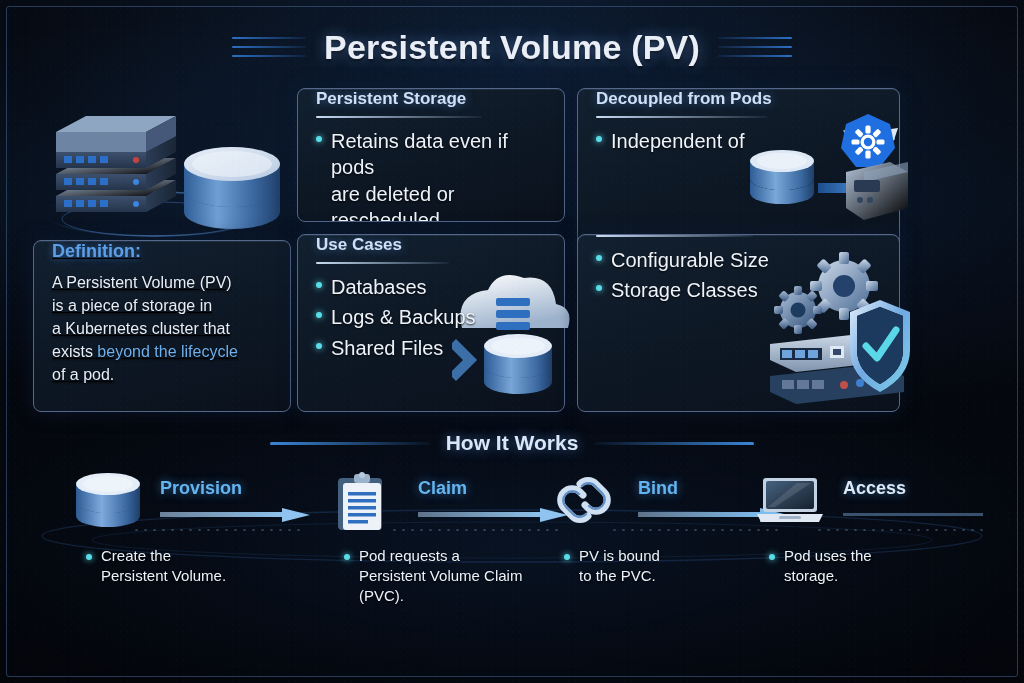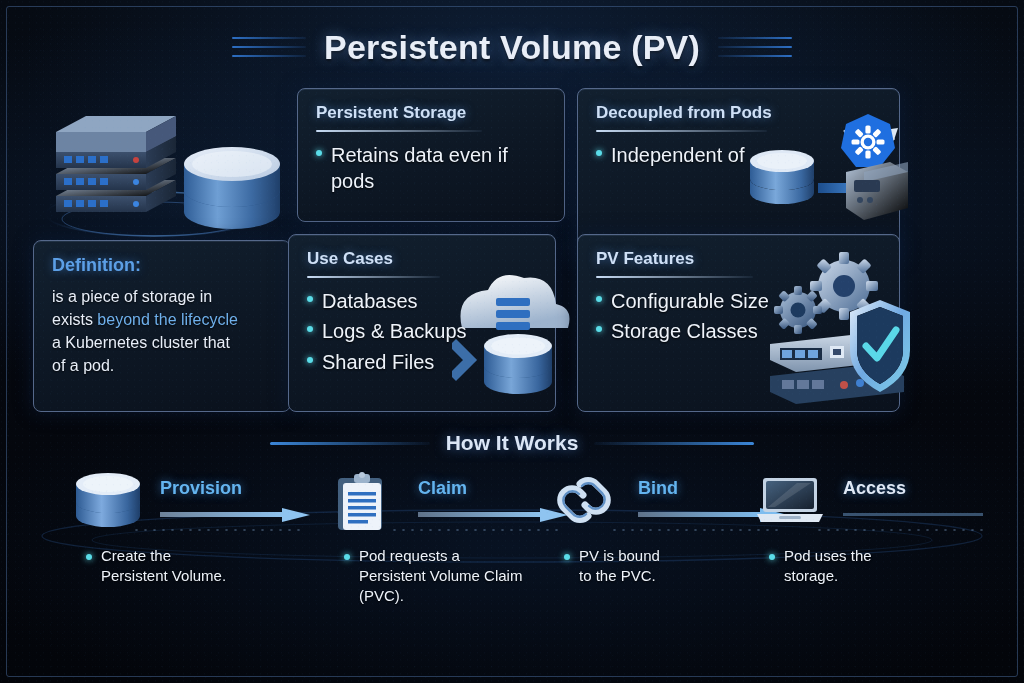--- a/index.html
+++ b/index.html
@@ -50,21 +50,21 @@
 
   
   .panel{
     position:absolute;
     background:linear-gradient(165deg, #12202f 0%, #0d1724 55%, #0a111c 100%);
     border:1px solid #55688a;
     border-radius:8px;
     box-shadow:0 0 18px rgba(10,25,50,.8), inset 0 1px 0 rgba(140,175,225,.12);
     overflow:hidden;
   }
-  .panel-inner{ position:relative; z-index:3; padding:14px 18px; }
+  .panel-inner{ position:relative; z-index:3; padding:0 18px; }
   .ph{
     font-size:17px; font-weight:bold; color:#cfe0f6;
     text-shadow:0 0 10px rgba(90,150,230,.55);
     margin-bottom:7px;
   }
   .rule{
     height:2px; width:72%;
     background:linear-gradient(90deg,#c8dcf4,rgba(120,160,210,.08));
     border-radius:2px; margin-bottom:10px;
   }
@@ -77,22 +77,22 @@
   ul.blist li::before{
     content:""; position:absolute; left:0; top:8px;
     width:6px; height:6px; border-radius:50%;
     background:#5adce8; box-shadow:0 0 6px #5adce8;
   }
   .bullet-line{ display:block; }
 
   
   #panel-persistent-storage{ left:297px; top:88px;  width:268px; height:134px; }
   #panel-decoupled{         left:577px; top:88px;  width:323px; height:174px; }
-  #panel-definition{        left:33px;  top:240px; width:258px; height:172px; }
-  #panel-usecases{          left:288px; top:234px; width:268px; height:178px; }
+  #panel-definition{        left:33px;  top:240px; width:258px; height:172px;text-decoration:underline; }
+  #panel-usecases{          left:297px; top:234px; width:268px; height:178px; }
   #panel-features{          left:577px; top:234px; width:323px; height:178px; }
 
   
   .def-title{ font-size:18px; font-weight:bold; color:#5c9fe6; text-shadow:0 0 9px rgba(70,140,225,.6); margin-bottom:9px;}
   .def-body{ font-size:16px; color:#e8eef8; line-height:1.44; text-shadow:0 1px 2px rgba(0,0,0,.8); }
   .def-body .hl{ color:#6fb0ec; }
 
   
   .hiw-row{
     position:absolute; left:0; right:0; top:428px; height:30px;
@@ -243,20 +243,21 @@
     </g>
   </svg>
 
   <div class="panel" id="panel-persistent-storage">
     <div class="panel-inner">
       <div class="ph">Persistent Storage</div>
       <div class="rule"></div>
       <ul class="blist">
         <li>
           <span class="bullet-line">Retains data even if pods</span>
+          <span class="bullet-line">are deleted or rescheduled.</span>
         </li>
       </ul>
     </div>
   </div>
 
   <div class="panel" id="panel-decoupled">
     <div class="panel-inner">
       <div class="ph">Decoupled from Pods</div>
       <div class="rule" style="width:60%"></div>
       <ul class="blist">
@@ -324,23 +325,24 @@
       <rect x="8" y="30" width="26" height="12" rx="2" fill="#2a3a52"></rect>
       <circle cx="14" cy="50" r="3" fill="#33465f"></circle>
         <circle cx="24" cy="50" r="3" fill="#33465f"></circle>
     </g>
   </svg>
 
   <div class="panel" id="panel-definition">
     <div class="panel-inner">
       <div class="def-title">Definition:</div>
       <div class="def-body">
+        <div>A Persistent Volume (PV)</div>
         <div>is a piece of storage in</div>
+        <div>a Kubernetes cluster that</div>
         <div><span>exists </span><span class="hl">beyond the lifecycle</span></div>
-        <div>a Kubernetes cluster that</div>
         <div>of a pod.</div>
       </div>
     </div>
   </div>
 
   <div class="panel" id="panel-usecases">
     <div class="panel-inner">
       <div class="ph">Use Cases</div>
       <div class="rule" style="width:58%"></div>
       <ul class="blist">
@@ -375,21 +377,20 @@
       <ellipse cx="34" cy="34" rx="34" ry="12" fill="#27507f"></ellipse>
       <path d="M0 14 L0 34 A34 12 0 0 0 68 34 L68 14 Z" fill="url(#db3)"></path>
       <ellipse cx="34" cy="14" rx="34" ry="12" fill="#e3ecf7"></ellipse>
       <ellipse cx="34" cy="14" rx="27" ry="8.6" fill="#f4f8fc" opacity=".6"></ellipse>
     </g>
     <path d="M4 78 L18 92 L4 106" fill="none" stroke="#3c6ea8" stroke-width="10" stroke-linecap="square"></path>
   </svg>
 
   <div class="panel" id="panel-features">
     <div class="panel-inner">
-      <div class="ph">PV Features</div>
       <div class="rule" style="width:55%"></div>
       <ul class="blist">
         <li>Configurable Size</li>
         <li>Storage Classes</li>
       </ul>
     </div>
   </div>
 
   <svg class="illus" id="illus-gears" viewBox="0 0 140 160">
     <defs>

